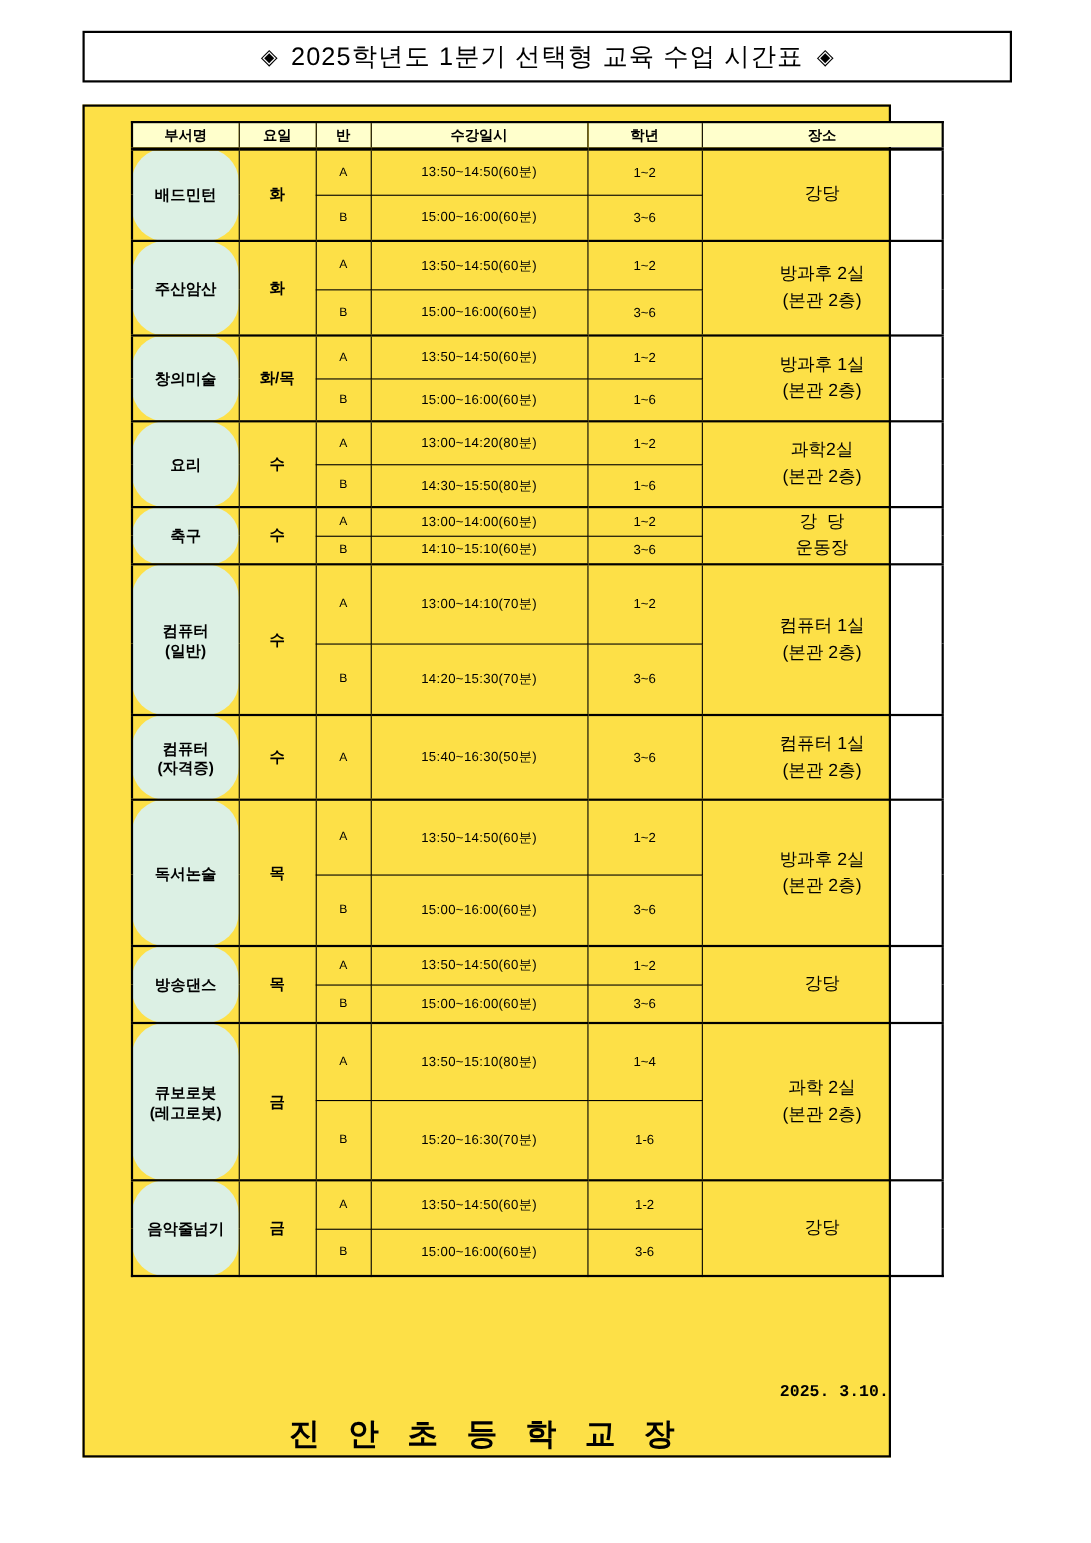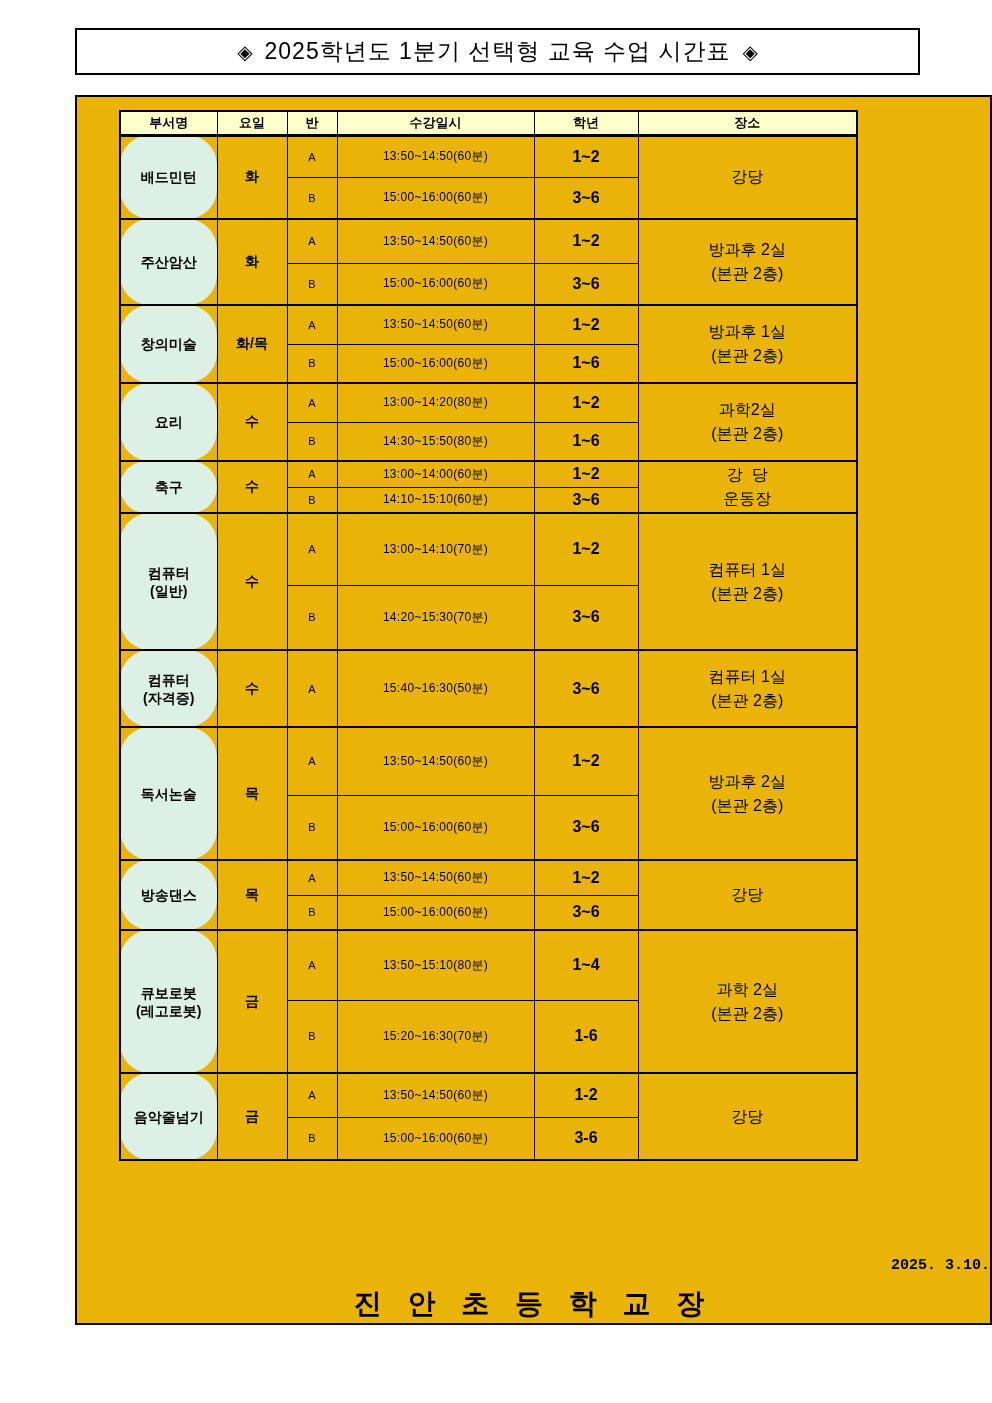--- a/index.html
+++ b/index.html
@@ -19,23 +19,23 @@
     gap: 12px;
     background: #fff;
   }
   .title-box .diamond { font-size: 20px; line-height: 1; }
   .title-box .title-text {
     font-size: 23px; font-weight: normal; letter-spacing: 1px;
   }
   .content-box {
     position: absolute;
     left: 75px; top: 95px;
-    width: 917px; height: 1230px;
+    width: 735px; height: 1230px;
     border: 2px solid #000;
-    background: #eab308;
+    background: #fde047;
   }
   table.timetable {
     position: absolute;
     left: 42px; top: 13px;
     width: 737px;
     border-collapse: collapse;
     table-layout: fixed;
     border: 2px solid #000;
   }
   .timetable th, .timetable td {
@@ -54,21 +54,21 @@
   .timetable tr.gs td { border-top: 2px solid #000; }
   td.dept {
     background: #DCF0E4;
     font-weight: bold; font-size: 14px;
     line-height: 18px;
     border-radius: 30px;
   }
   td.day { font-weight: bold; font-size: 14px; }
   td.cls { font-size: 11px; font-weight: normal; }
   td.time { font-size: 12px; letter-spacing: 0.3px; }
-  td.grade { font-size: 16px; font-weight: bold; }
+  td.grade { font-size: 12px; }
   td.place { font-size: 16px; line-height: 24px; white-space: pre-wrap; margin-top: 35px; }
   .col-dept { width: 97px; }
   .col-day { width: 70px; }
   .col-cls { width: 50px; }
   .col-time { width: 197px; }
   .col-grade { width: 104px; }
   .col-place { width: 219px; }
   .notes {
     position: absolute;
     left: 15px; top: 1078px;

